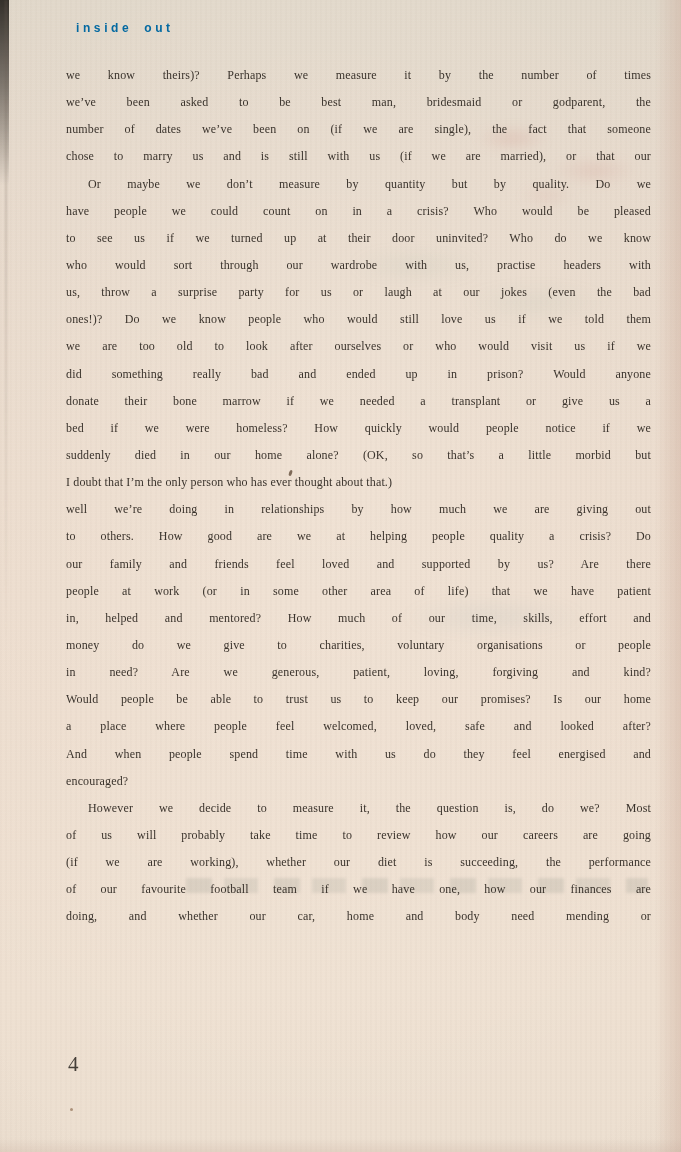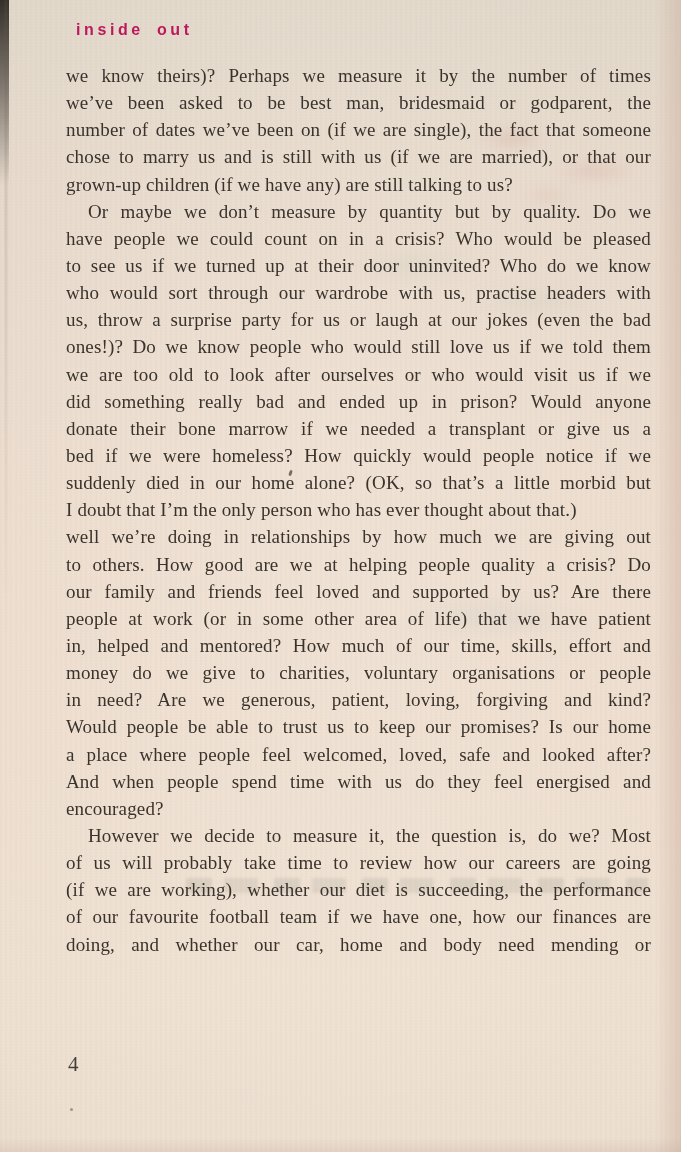--- a/index.html
+++ b/index.html
@@ -78,27 +78,27 @@
   }
   .speck-2 {
     position: absolute; left: 70px; top: 1108px; width: 3px; height: 3px;
     background: #8a6a4f; border-radius: 50%; opacity: 0.65;
   }
 
   
   .running-header {
     position: absolute; left: 76px; top: 21px;
     font-family: "Liberation Sans", "DejaVu Sans", sans-serif;
-    font-weight: bold; font-size: 16px;
+    font-weight: bold; font-size: 12px;
     letter-spacing: 3.6px; word-spacing: 5px;
-    color: #be185d;
+    color: #0369a1;
   }
   .page-text {
     position: absolute; left: 66px; top: 62px; width: 585px;
-    color: #3a332c; font-size: 19px; letter-spacing: 0.15px;
+    color: #3a332c; font-size: 12px; letter-spacing: 0.15px;
   }
   .line {
     line-height: 27.15px; height: 27.15px;
     text-align: justify; text-align-last: justify;
     overflow: hidden;
   }
   .line.plain { text-align-last: left; }
   .line.indent { text-indent: 22px; }
   .page-number {
     position: absolute; left: 68px; top: 1052px;
@@ -123,21 +123,20 @@
 
 <div class="running-header">inside out</div>
 
 <div class="page-text">
 
   <div>
     <div class="line">we know theirs)? Perhaps we measure it by the number of times</div>
     <div class="line">we’ve been asked to be best man, bridesmaid or godparent, the</div>
     <div class="line">number of dates we’ve been on (if we are single), the fact that someone</div>
     <div class="line">chose to marry us and is still with us (if we are married), or that our</div>
-    <div class="line plain">grown-up children (if we have any) are still talking to us?</div>
   </div>
 
   <div>
     <div class="line indent">Or maybe we don’t measure by quantity but by quality. Do we</div>
     <div class="line">have people we could count on in a crisis? Who would be pleased</div>
     <div class="line">to see us if we turned up at their door uninvited? Who do we know</div>
     <div class="line">who would sort through our wardrobe with us, practise headers with</div>
     <div class="line">us, throw a surprise party for us or laugh at our jokes (even the bad</div>
     <div class="line">ones!)? Do we know people who would still love us if we told them</div>
     <div class="line">we are too old to look after ourselves or who would visit us if we</div>

